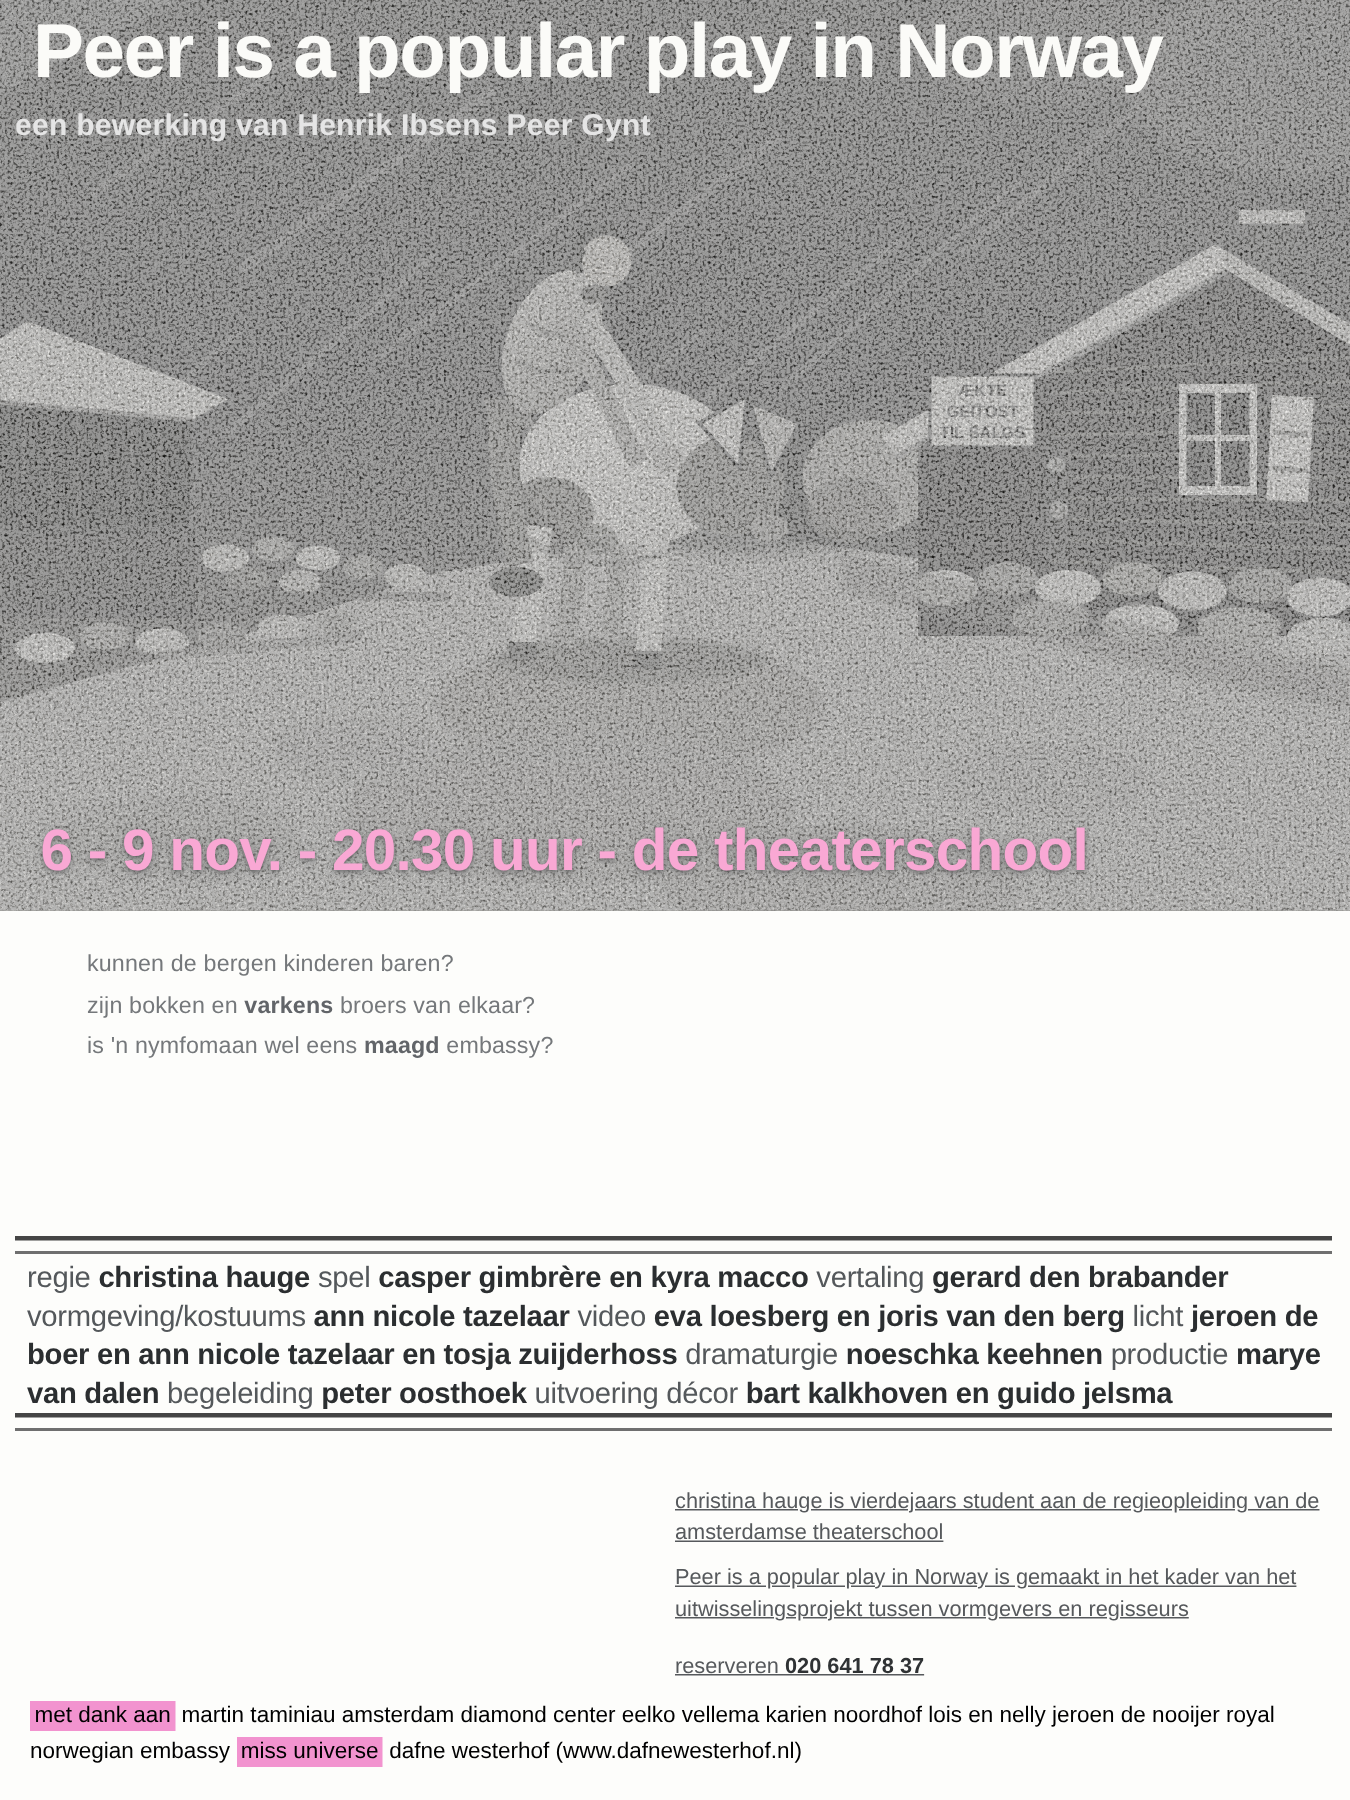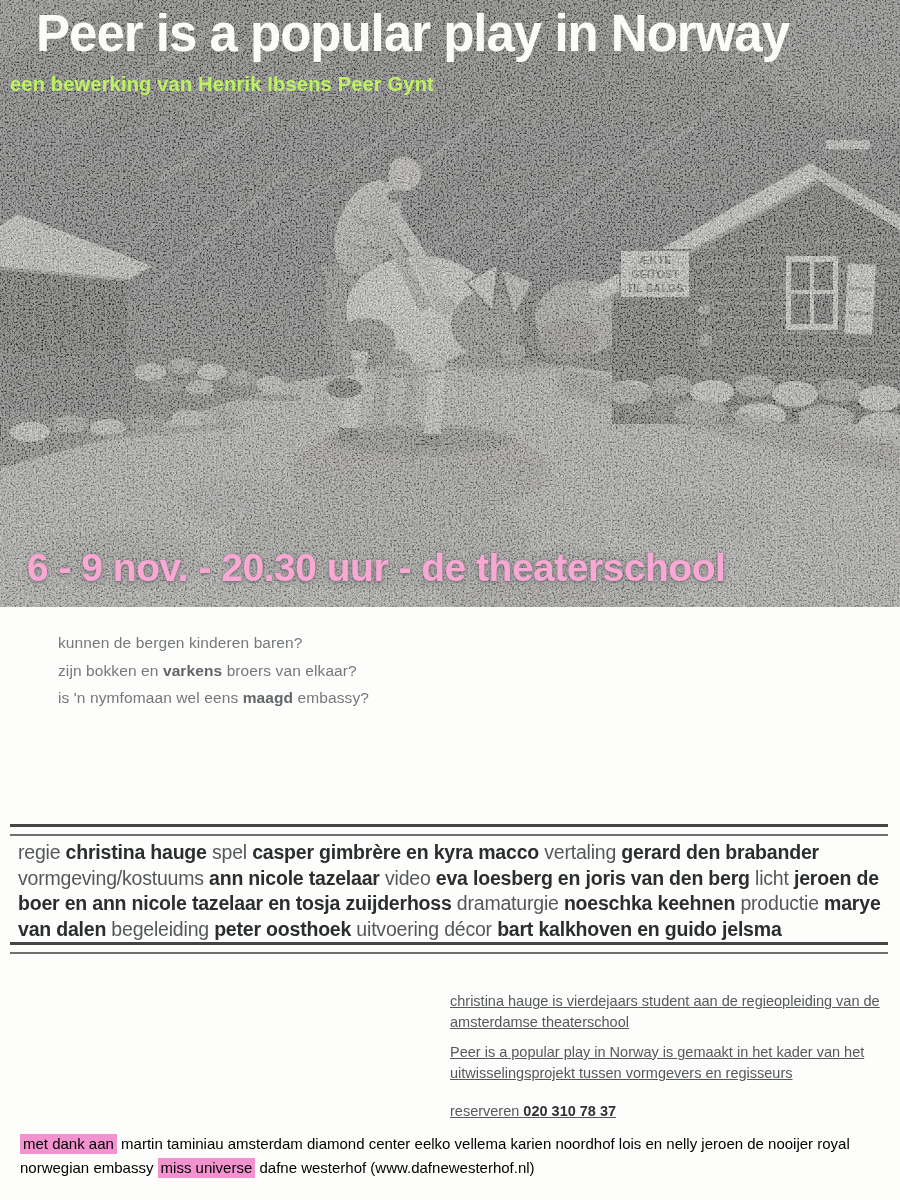--- a/index.html
+++ b/index.html
@@ -5,26 +5,26 @@
   html,body { margin:0; padding:0; background:#ffffff; }
   .page {
     position:relative; width:900px; height:1200px; overflow:hidden;
     background:#fdfdfb; font-family:"Liberation Sans", sans-serif;
   }
 
   
   .photo { position:absolute; left:0; top:0; width:900px; height:607px; background:#55544f; }
   .photo svg { display:block; }
   .photo-title {
-    position:absolute; left:36px; top:4px; font-size:51px; font-weight:700;
+    position:absolute; left:22px; top:4px; font-size:51px; font-weight:700;
     color:#fbfbf8; letter-spacing:-1px; white-space:nowrap;text-align:center;
   }
   .photo-subtitle {
     position:absolute; left:10px; top:73px; font-size:20px; font-weight:700;
-    color:#bef264; letter-spacing:0.2px; white-space:nowrap;
+    color:#e5e5e5; letter-spacing:0.2px; white-space:nowrap;
   }
   .photo-date {
     position:absolute; left:27px; top:546px; font-size:39px; font-weight:700;
     color:#f9a8d4; letter-spacing:-0.5px; white-space:nowrap;
     text-shadow:0 1px 3px rgba(100,100,100,0.85), 0 0 10px rgba(120,120,120,0.4);
   }
 
   
   .poem {
     position:absolute; left:58px; top:629px; font-size:15.5px; line-height:27.5px;
@@ -294,20 +294,20 @@
   <div class="divider divider1"></div>
   <div class="divider divider2"></div>
 
   <div class="credits">
     <span class="role">regie </span><span class="name">christina hauge</span><span class="role"> spel </span><span class="name">casper gimbrère en kyra macco</span><span class="role"> vertaling </span><span class="name">gerard den brabander</span><span class="role"> vormgeving/kostuums </span><span class="name">ann nicole tazelaar</span><span class="role"> video </span><span class="name">eva loesberg en joris van den berg</span><span class="role"> licht </span><span class="name">jeroen de boer en ann nicole tazelaar en tosja zuijderhoss</span><span class="role"> dramaturgie </span><span class="name">noeschka keehnen</span><span class="role"> productie </span><span class="name">marye van dalen</span><span class="role"> begeleiding </span><span class="name">peter oosthoek</span><span class="role"> uitvoering décor </span><span class="name">bart kalkhoven en guido jelsma</span>
   </div>
 
   <div class="info">
     <p>christina hauge is vierdejaars student aan de regieopleiding van de amsterdamse theaterschool</p>
     <p>Peer is a popular play in Norway is gemaakt in het kader van het uitwisselingsprojekt tussen vormgevers en regisseurs</p>
-    <p class="reserve"><span>reserveren </span><span class="phone">020 310 78 37</span></p>
+    <p class="reserve"><span>reserveren </span><span class="phone">020 641 78 37</span></p>
   </div>
 
   <div class="thanks">
     <span class="hl">met dank aan</span><span> martin taminiau amsterdam diamond center eelko vellema karien noordhof lois en nelly jeroen de nooijer royal norwegian embassy </span><span class="hl">miss universe</span><span> dafne westerhof (www.dafnewesterhof.nl)</span>
   </div>
 
 </div>
 
 </body></html>

